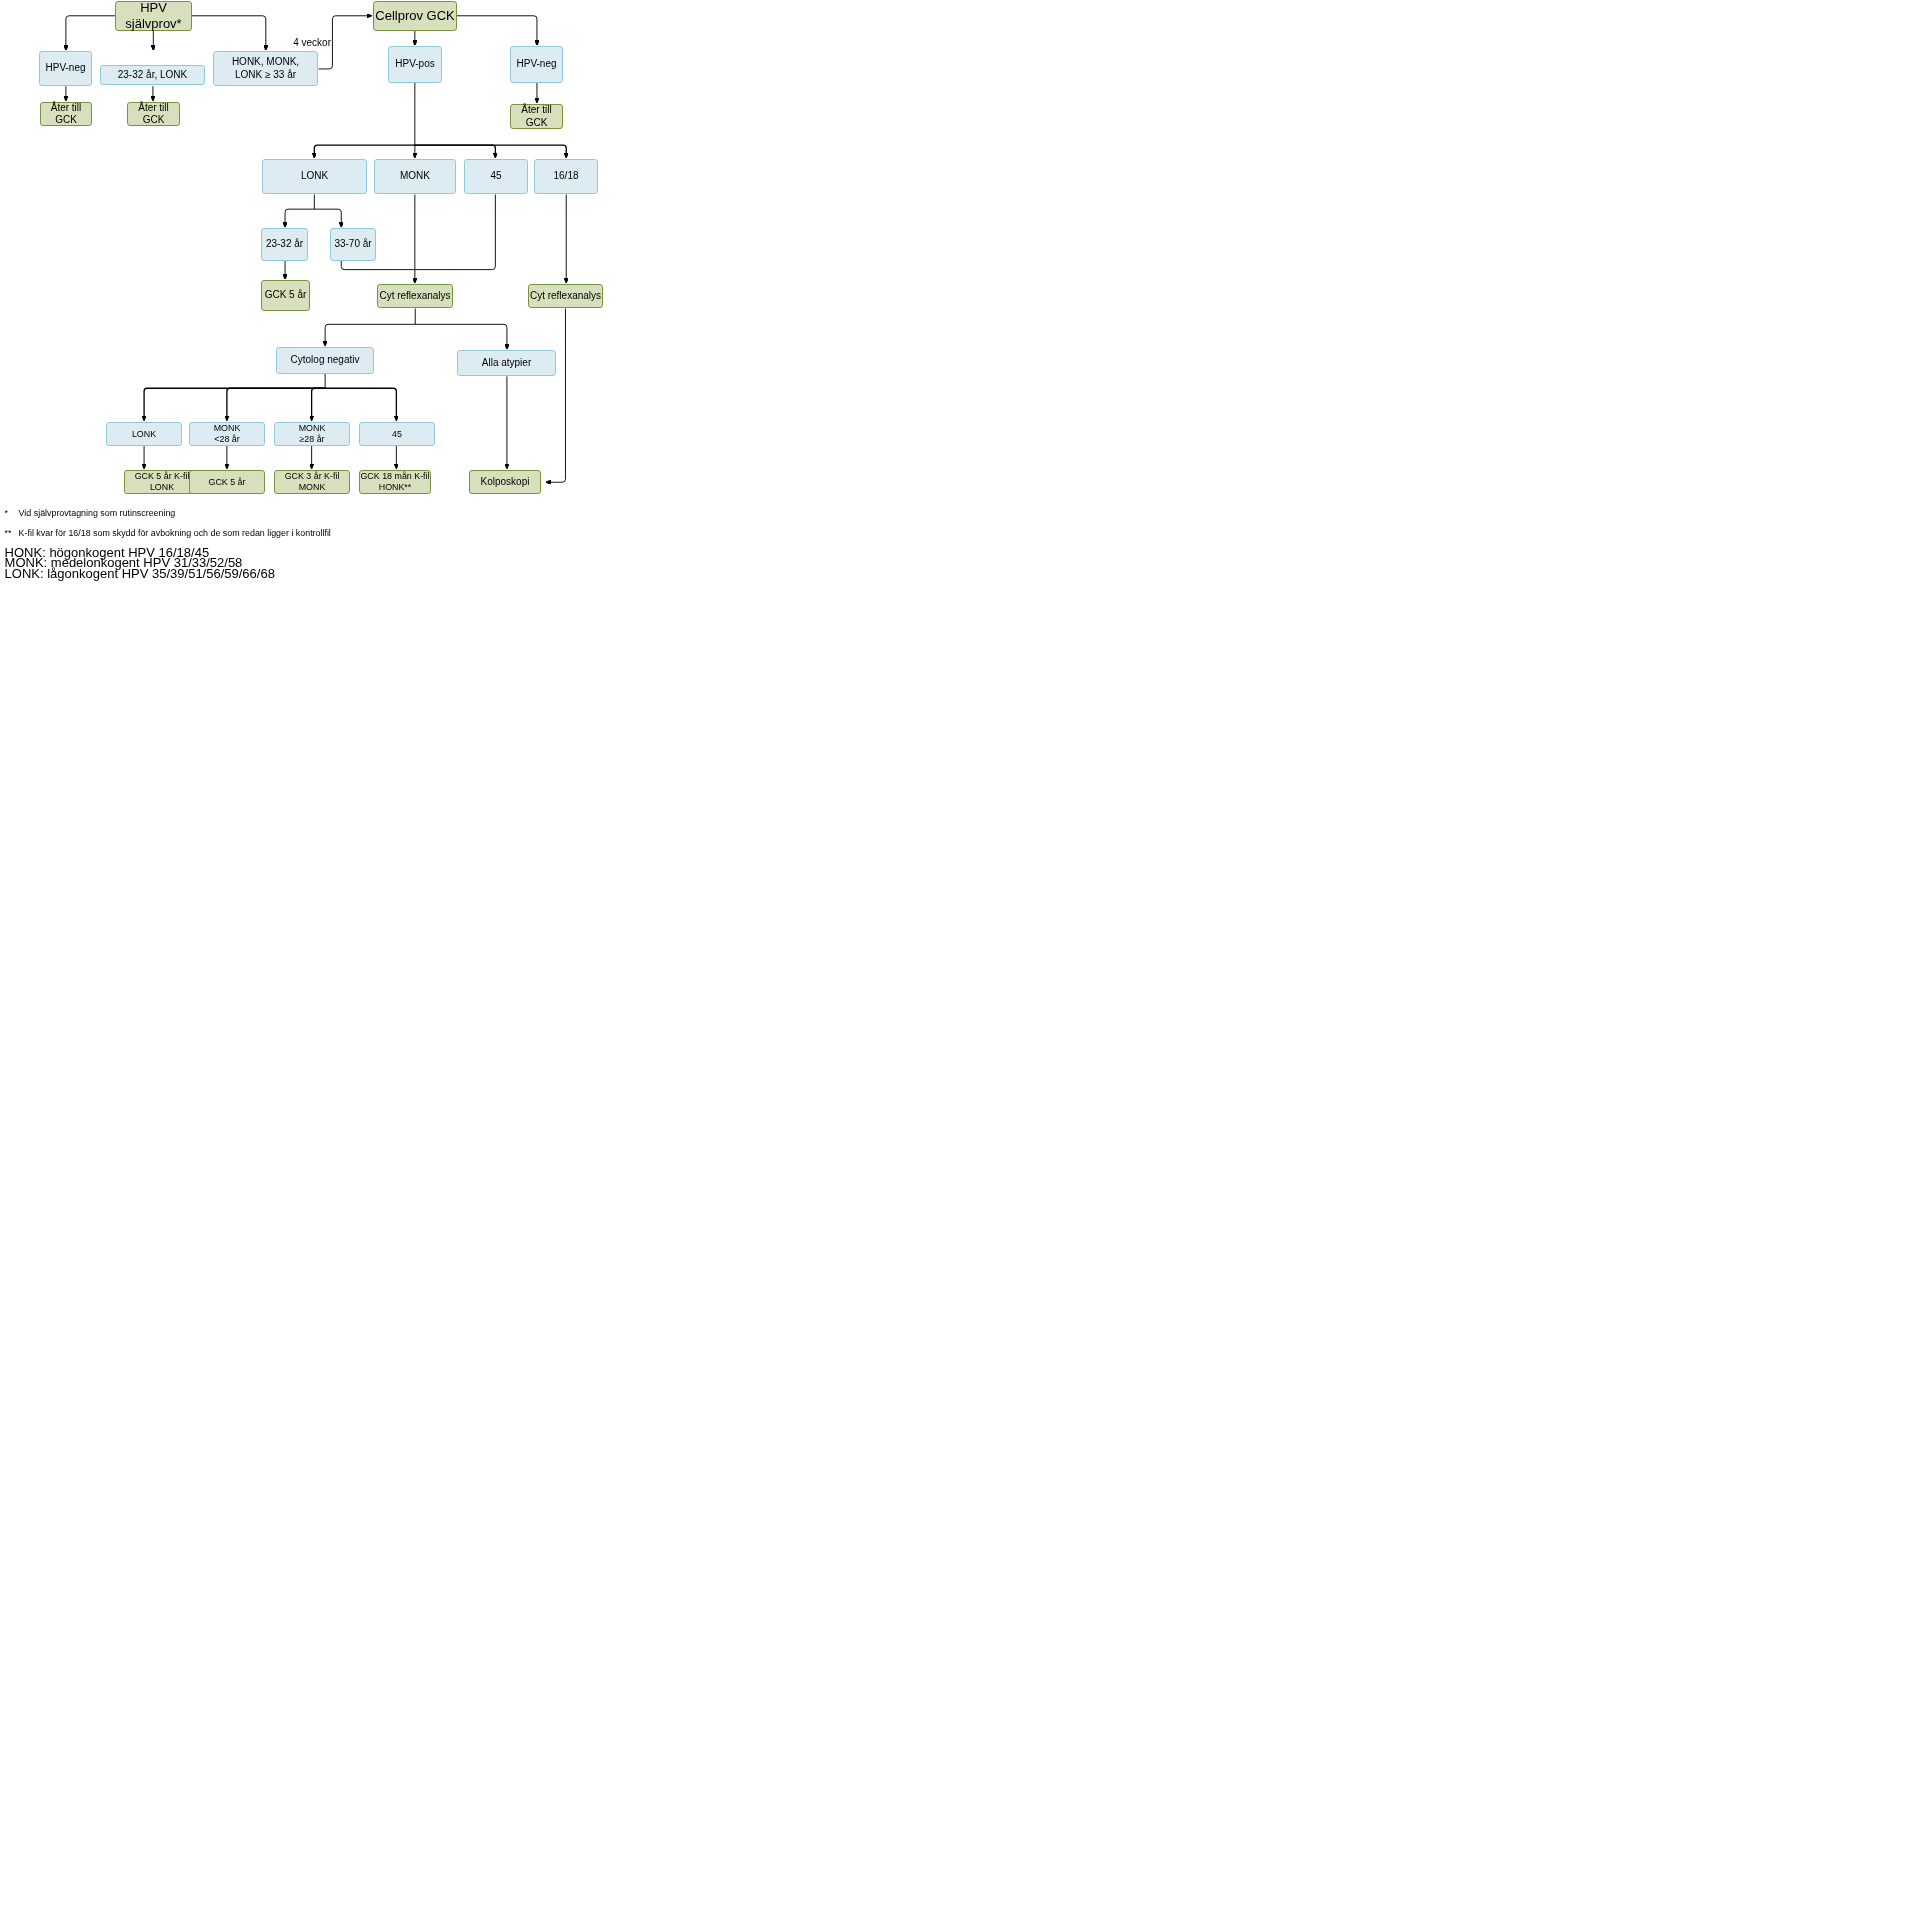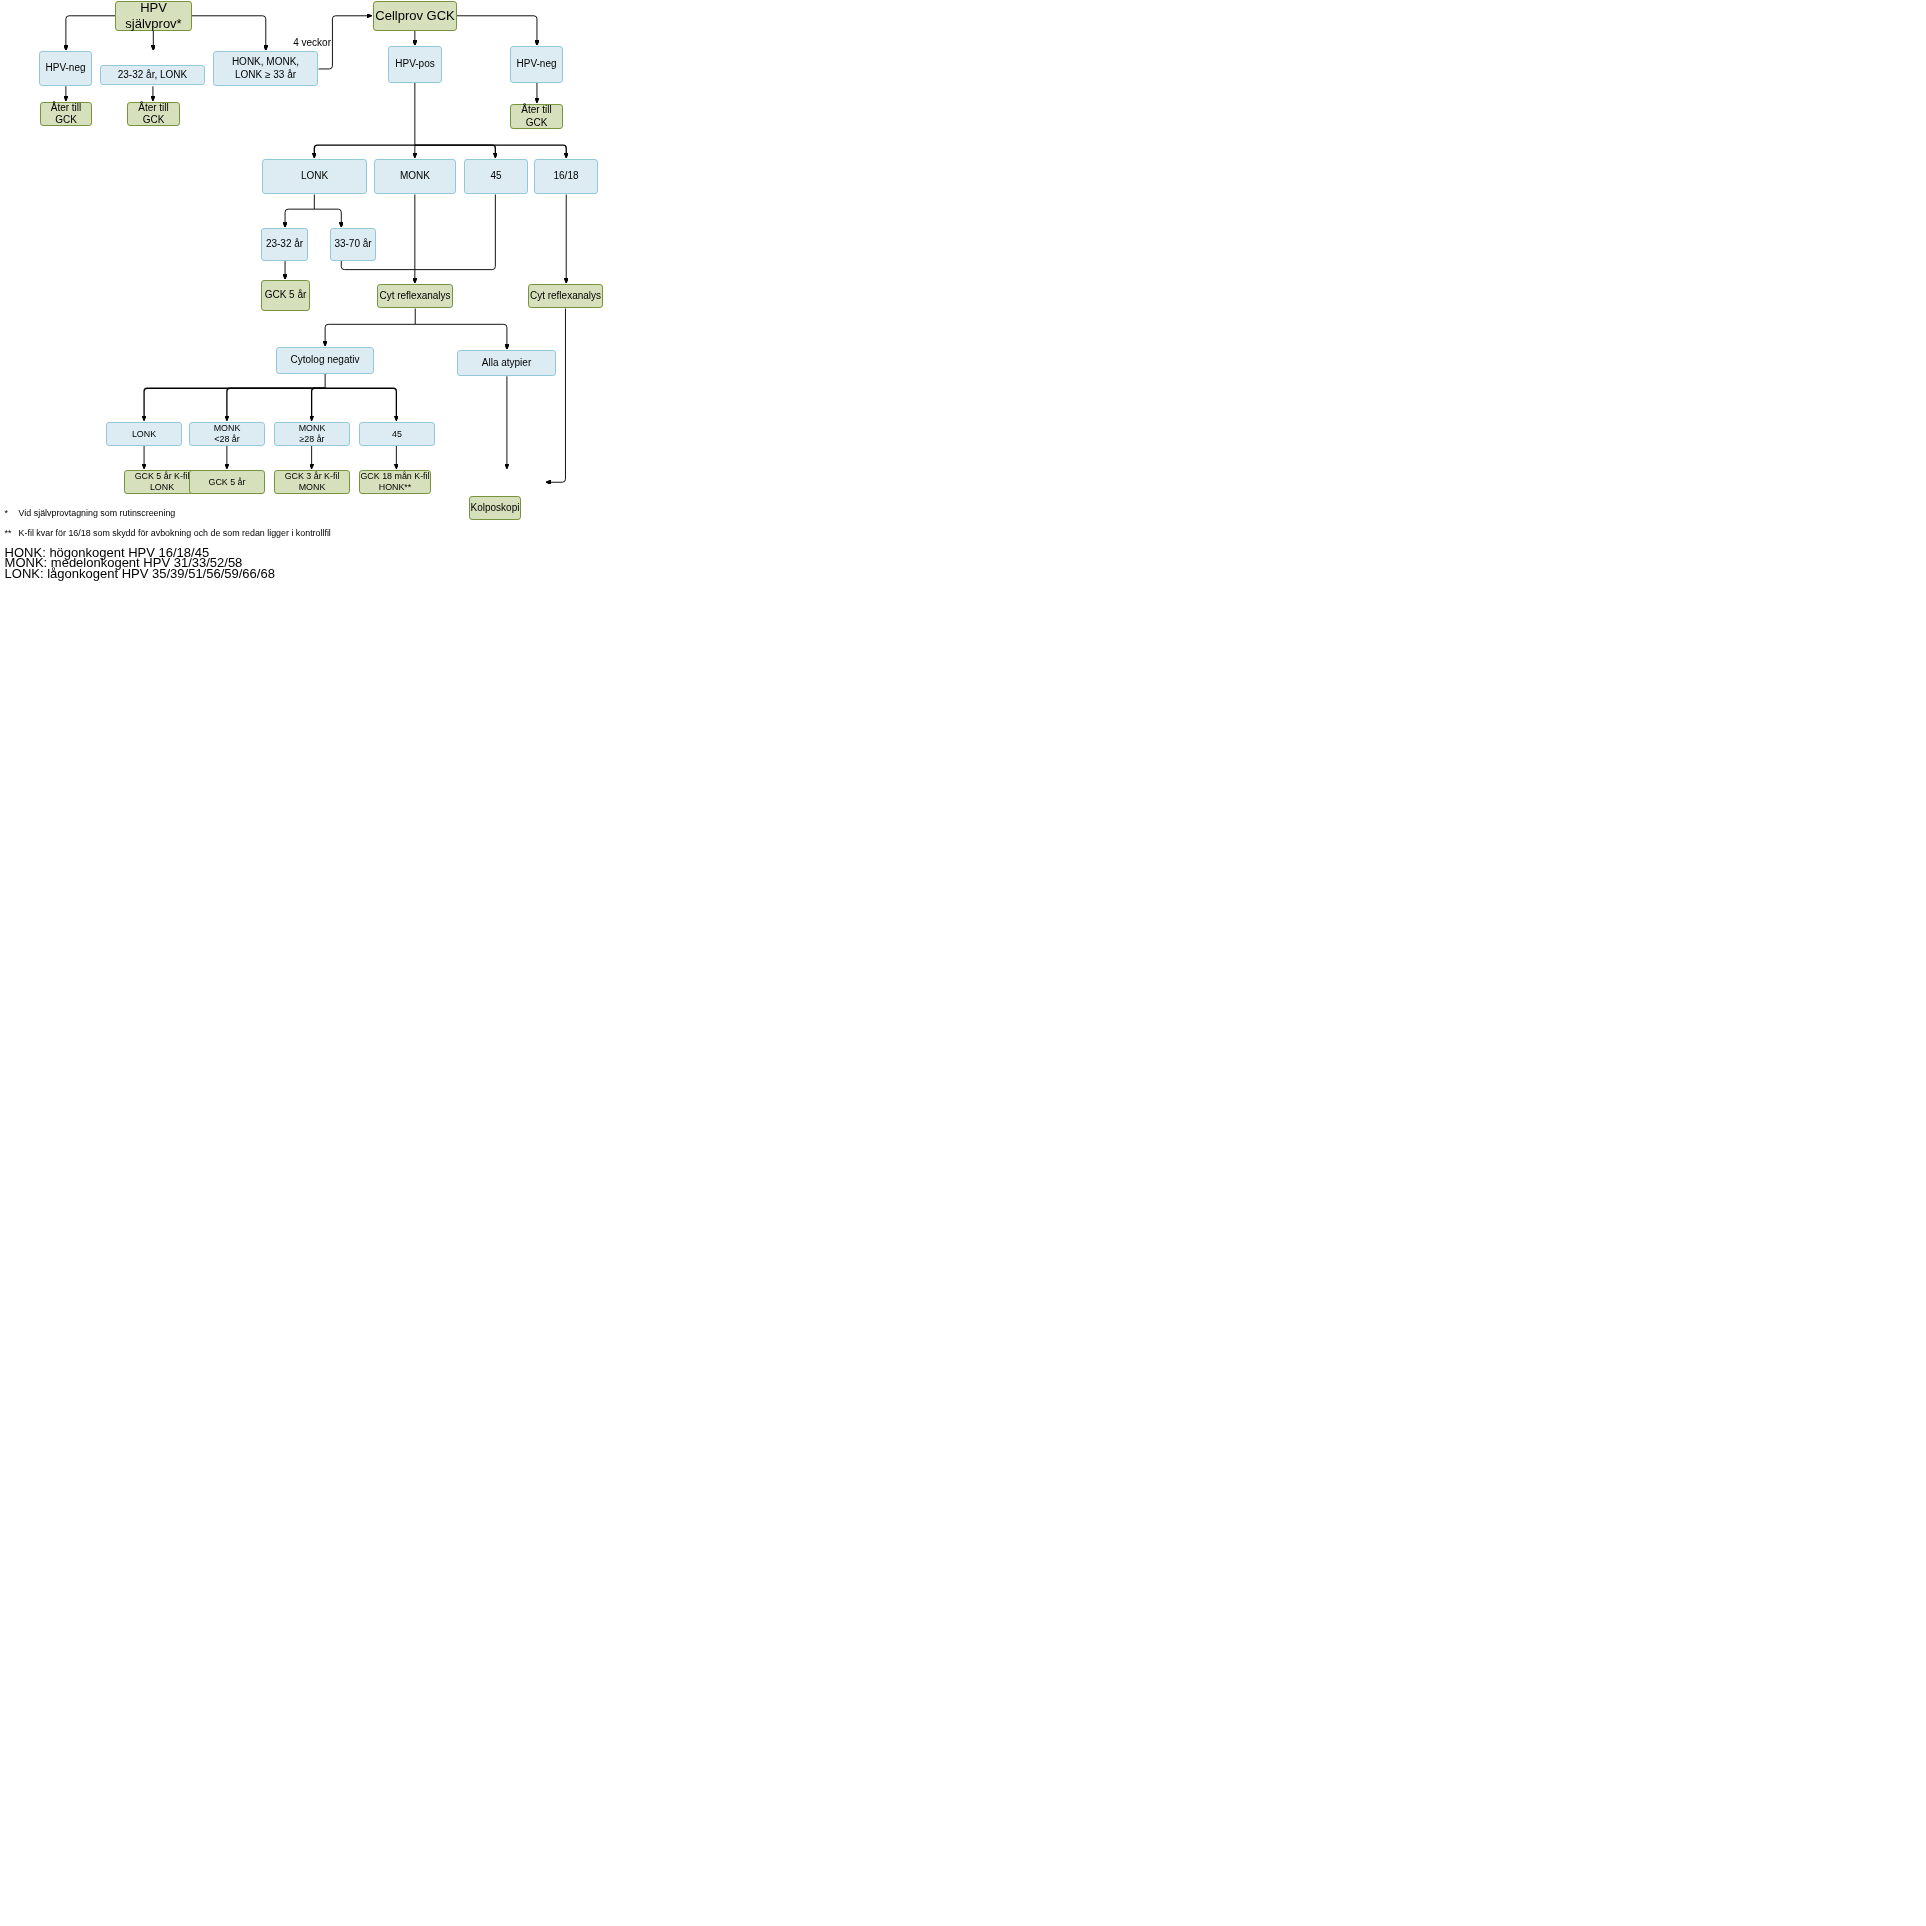--- a/index.html
+++ b/index.html
@@ -132,21 +132,21 @@
 ≥28 år</div>
   <div class="box blue small" style="left:359px;top:422px;width:76px;height:24px">45</div>
 
   <div class="box green small" style="left:124px;top:470px;width:76px;height:24px">GCK 5 år K-fil
 LONK</div>
   <div class="box green small" style="left:189px;top:470px;width:76px;height:24px">GCK 5 år</div>
   <div class="box green small" style="left:274px;top:470px;width:76px;height:24px">GCK 3 år K-fil
 MONK</div>
   <div class="box green small" style="left:359px;top:470px;width:72px;height:24px">GCK 18 mån K-fil
 HONK**</div>
-  <div class="box green" style="left:469px;top:496px;width:52px;height:24px">Kolposkopi</div>
+  <div class="box green" style="left:469px;top:470px;width:72px;height:24px">Kolposkopi</div>
 
   <div class="edge-label" style="left:289px;top:37px;width:42px">4 veckor</div>
 
   <div class="footnote" style="left:4.6px;top:508px;width:462px">
     <span class="fn-marker">*</span>
     <span>Vid självprovtagning som rutinscreening</span>
   </div>
   <div class="footnote" style="left:4.6px;top:528px;width:539px">
     <span class="fn-marker">**</span>
     <span>K-fil kvar för 16/18 som skydd för avbokning och de som redan ligger i kontrollfil</span>

